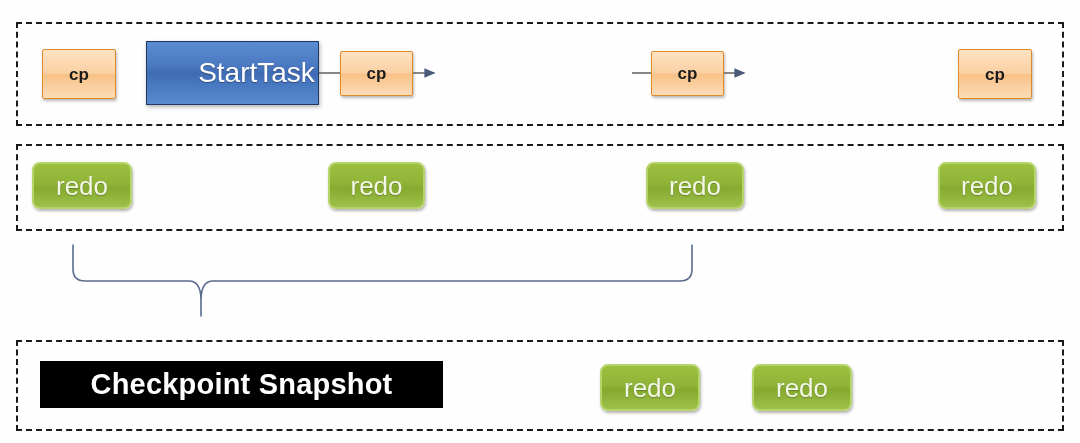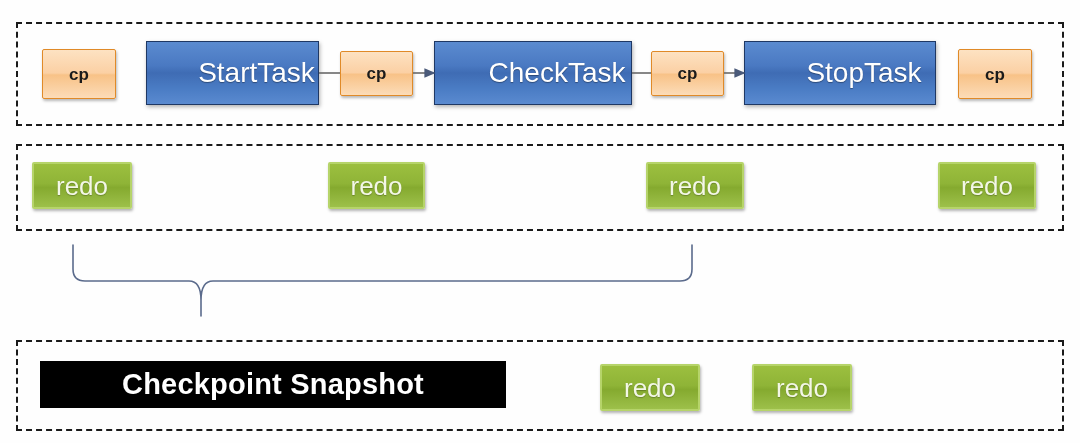--- a/index.html
+++ b/index.html
@@ -67,21 +67,21 @@
     line-height: 1;
     text-shadow: 0 1px 1px rgba(0,0,0,0.35);
     padding-left: 48px;
   }
 
   
   .redo-box {
     position: absolute;
     box-sizing: border-box;
     border: 2px solid #b6d46a;
-    border-radius: 2px;
+    border-radius: 8px;
     background: linear-gradient(180deg, #9cbf3f 0%, #8fb437 45%, #85aa2f 55%, #9dc04a 100%);
     box-shadow: 1px 2px 3px rgba(0,0,0,0.30);
     display: flex;
     align-items: center;
     justify-content: center;
     color: #f3f7e6;
     font-size: 26px;
     line-height: 1;
     text-shadow: 0 1px 1px rgba(0,0,0,0.25);
   }
@@ -117,23 +117,21 @@
 </head>
 <body>
 
 <div class="canvas">
 
   <div class="dashed-group" id="group-tasks" style="left: 16px; top: 22px; width: 1048px; height: 104px;"></div>
 
   <div class="cp-box" id="cp-1" style="left: 42px; top: 49px; width: 74px; height: 50px;">cp</div>
   <div class="task-box" id="task-1" style="left: 146px; top: 41px; width: 173px; height: 64px;">StartTask</div>
   <div class="cp-box" id="cp-2" style="left: 340px; top: 51px; width: 73px; height: 45px;">cp</div>
-  <div class="task-box" id="task-2" style="left: 434px; top: 41px; width: 198px; height: 64px;">CheckTask</div>
   <div class="cp-box" id="cp-3" style="left: 651px; top: 51px; width: 73px; height: 45px;">cp</div>
-  <div class="task-box" id="task-3" style="left: 744px; top: 41px; width: 192px; height: 64px;">StopTask</div>
   <div class="cp-box" id="cp-4" style="left: 958px; top: 49px; width: 74px; height: 50px;">cp</div>
 
   <svg id="connectors" xmlns="http://www.w3.org/2000/svg">
     <defs>
       <marker id="arrowhead" markerWidth="7" markerHeight="7" refX="6" refY="3" orient="auto" markerUnits="strokeWidth">
         <path d="M0,0 L7,3 L0,6 z" fill="#4a5a7a"></path>
       </marker>
     </defs>
     <g id="connector-lines">
         <line x1="319" y1="73" x2="340" y2="73" stroke="#6a6a6a" stroke-width="1.6"></line>
@@ -149,18 +147,18 @@
   <div class="redo-box" id="redo-2" style="left: 328px; top: 162px; width: 97px; height: 47px;">redo</div>
   <div class="redo-box" id="redo-3" style="left: 646px; top: 162px; width: 98px; height: 47px;">redo</div>
   <div class="redo-box" id="redo-4" style="left: 938px; top: 162px; width: 98px; height: 47px;">redo</div>
 
   <svg id="brace-layer" xmlns="http://www.w3.org/2000/svg">
     <path id="brace-path" fill="none" stroke-linecap="round" stroke-linejoin="round" d="M 73 245 L 73 269 Q 73 281 85 281 L 189 281 Q 201 281 201 300.25 L 201 316 L 201 300.25 Q 201 281 213 281 L 680 281 Q 692 281 692 269 L 692 245" stroke="#5b6b8c" stroke-width="1.6"></path>
   </svg>
 
   <div class="dashed-group" id="group-snapshot" style="left: 16px; top: 340px; width: 1048px; height: 91px;"></div>
 
-  <div id="snapshot-bar" style="left: 40px; top: 361px; width: 466px; height: 47px;">Checkpoint Snapshot</div>
+  <div id="snapshot-bar" style="left: 40px; top: 361px; width: 403px; height: 47px;">Checkpoint Snapshot</div>
 
   <div class="redo-box" id="snap-redo-1" style="left: 600px; top: 364px; width: 100px; height: 47px;">redo</div>
   <div class="redo-box" id="snap-redo-2" style="left: 752px; top: 364px; width: 100px; height: 47px;">redo</div>
 
 </div>
 
 </body></html>

